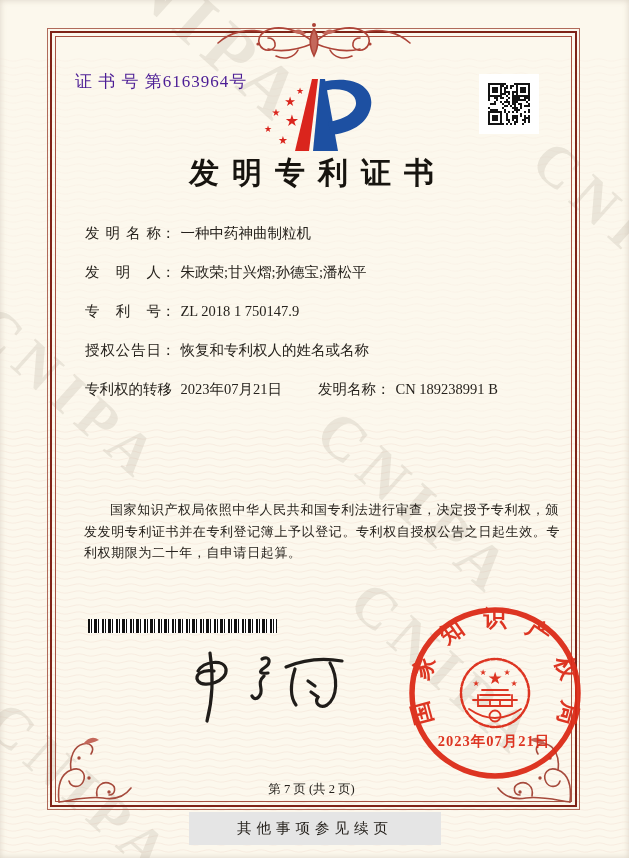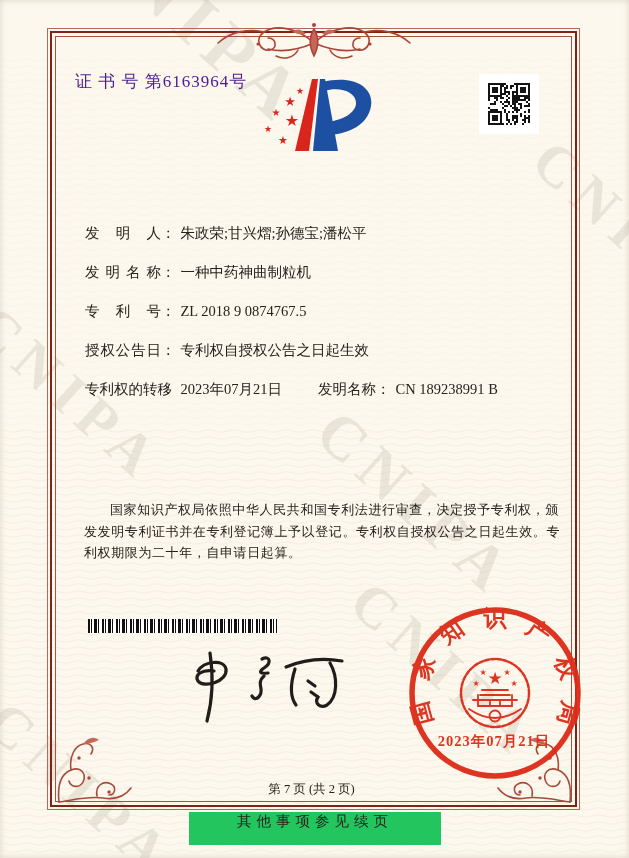--- a/index.html
+++ b/index.html
@@ -48,22 +48,22 @@
   
   .barcode{position:absolute;left:88px;top:619px;width:189px;height:14px;background:
      repeating-linear-gradient(90deg,#101010 0 2px,#ffffff 2px 3px,#101010 3px 4px,#ffffff 4px 6px,
      #101010 6px 9px,#ffffff 9px 10px,#101010 10px 11px,#ffffff 11px 14px);}
   
   .signer{position:absolute;left:85px;top:668px;font-size:15px;line-height:26px;}
   .signature{position:absolute;left:180px;top:643px;}
   .seal{position:absolute;left:406px;top:604px;opacity:.95;}
   
   .page-num{position:absolute;left:50px;width:523px;top:781px;text-align:center;font-size:12.5px;}
-  .cont-box{position:absolute;left:189px;top:812px;width:252px;height:33px;background:#22c55e;
-            display:flex;align-items:flex-start;justify-content:center;font-size:14.5px;letter-spacing:5px;}
+  .cont-box{position:absolute;left:189px;top:812px;width:252px;height:33px;background:#e5e5e5;
+            display:flex;align-items:center;justify-content:center;font-size:14.5px;letter-spacing:5px;}
 </style>
 </head>
 <body>
 
 <div class="page">
 
   <svg class="waves" width="629" height="858" viewBox="0 0 629 858">
       <g id="waveGroup" fill="none" stroke="#eed3c6" stroke-width="1" opacity="0.55">
         <path opacity="0.25" d="M-6,60 c13,-4 13,4 26,0 c13,-4 13,4 26,0 c13,-4 13,4 26,0 c13,-4 13,4 26,0 c13,-4 13,4 26,0 c13,-4 13,4 26,0 c13,-4 13,4 26,0 c13,-4 13,4 26,0 c13,-4 13,4 26,0 c13,-4 13,4 26,0 c13,-4 13,4 26,0 c13,-4 13,4 26,0 c13,-4 13,4 26,0 c13,-4 13,4 26,0 c13,-4 13,4 26,0 c13,-4 13,4 26,0 c13,-4 13,4 26,0 c13,-4 13,4 26,0 c13,-4 13,4 26,0 c13,-4 13,4 26,0 c13,-4 13,4 26,0 c13,-4 13,4 26,0 c13,-4 13,4 26,0 c13,-4 13,4 26,0 c13,-4 13,4 26,0 "></path>
         <path opacity="0.25" d="M-6,67 c13,-4 13,4 26,0 c13,-4 13,4 26,0 c13,-4 13,4 26,0 c13,-4 13,4 26,0 c13,-4 13,4 26,0 c13,-4 13,4 26,0 c13,-4 13,4 26,0 c13,-4 13,4 26,0 c13,-4 13,4 26,0 c13,-4 13,4 26,0 c13,-4 13,4 26,0 c13,-4 13,4 26,0 c13,-4 13,4 26,0 c13,-4 13,4 26,0 c13,-4 13,4 26,0 c13,-4 13,4 26,0 c13,-4 13,4 26,0 c13,-4 13,4 26,0 c13,-4 13,4 26,0 c13,-4 13,4 26,0 c13,-4 13,4 26,0 c13,-4 13,4 26,0 c13,-4 13,4 26,0 c13,-4 13,4 26,0 c13,-4 13,4 26,0 "></path>
@@ -692,33 +692,34 @@
         <i style="grid-row:21;grid-column:15;visibility:hidden"></i>
         <i style="grid-row:21;grid-column:16;visibility:hidden"></i>
         <i style="grid-row:21;grid-column:17;visibility:hidden"></i>
         <i style="grid-row:21;grid-column:18;"></i>
         <i style="grid-row:21;grid-column:19;visibility:hidden"></i>
         <i style="grid-row:21;grid-column:20;visibility:hidden"></i>
         <i style="grid-row:21;grid-column:21;visibility:hidden"></i>
       </div>
   </div>
 
+  <h1 class="title">发明专利证书</h1>
 
   <div class="fields">
+    <div class="row">
+      <span class="lbl">发明名称</span><span class="colon">：</span><span class="val">一种中药神曲制粒机</span>
+    </div>
     <div class="row">
       <span class="lbl">发明人</span><span class="colon">：</span><span class="val">朱政荣;甘兴熠;孙德宝;潘松平</span>
     </div>
     <div class="row">
-      <span class="lbl">发明名称</span><span class="colon">：</span><span class="val">一种中药神曲制粒机</span>
+      <span class="lbl">专利号</span><span class="colon">：</span><span class="val">ZL 2018 1 750147.9</span>
     </div>
     <div class="row">
-      <span class="lbl">专利号</span><span class="colon">：</span><span class="val">ZL 2018 9 0874767.5</span>
-    </div>
-    <div class="row">
-      <span class="lbl">授权公告日</span><span class="colon">：</span><span class="val">专利权自授权公告之日起生效</span>
+      <span class="lbl">授权公告日</span><span class="colon">：</span><span class="val">恢复和专利权人的姓名或名称</span>
     </div>
     <div class="row">
       <span class="lbl">专利权的转移</span><span class="colon">：</span><span class="val">2023年07月21日</span><span class="pair2"><span>发明名称</span><span class="colon">：</span><span class="val">CN 189238991 B</span></span>
     </div>
   </div>
 
   <div class="body-text">
     <p>国家知识产权局依照中华人民共和国专利法进行审查，决定授予专利权，颁发发明专利证书并在专利登记簿上予以登记。专利权自授权公告之日起生效。专利权期限为二十年，自申请日起算。</p>
   </div>
 

